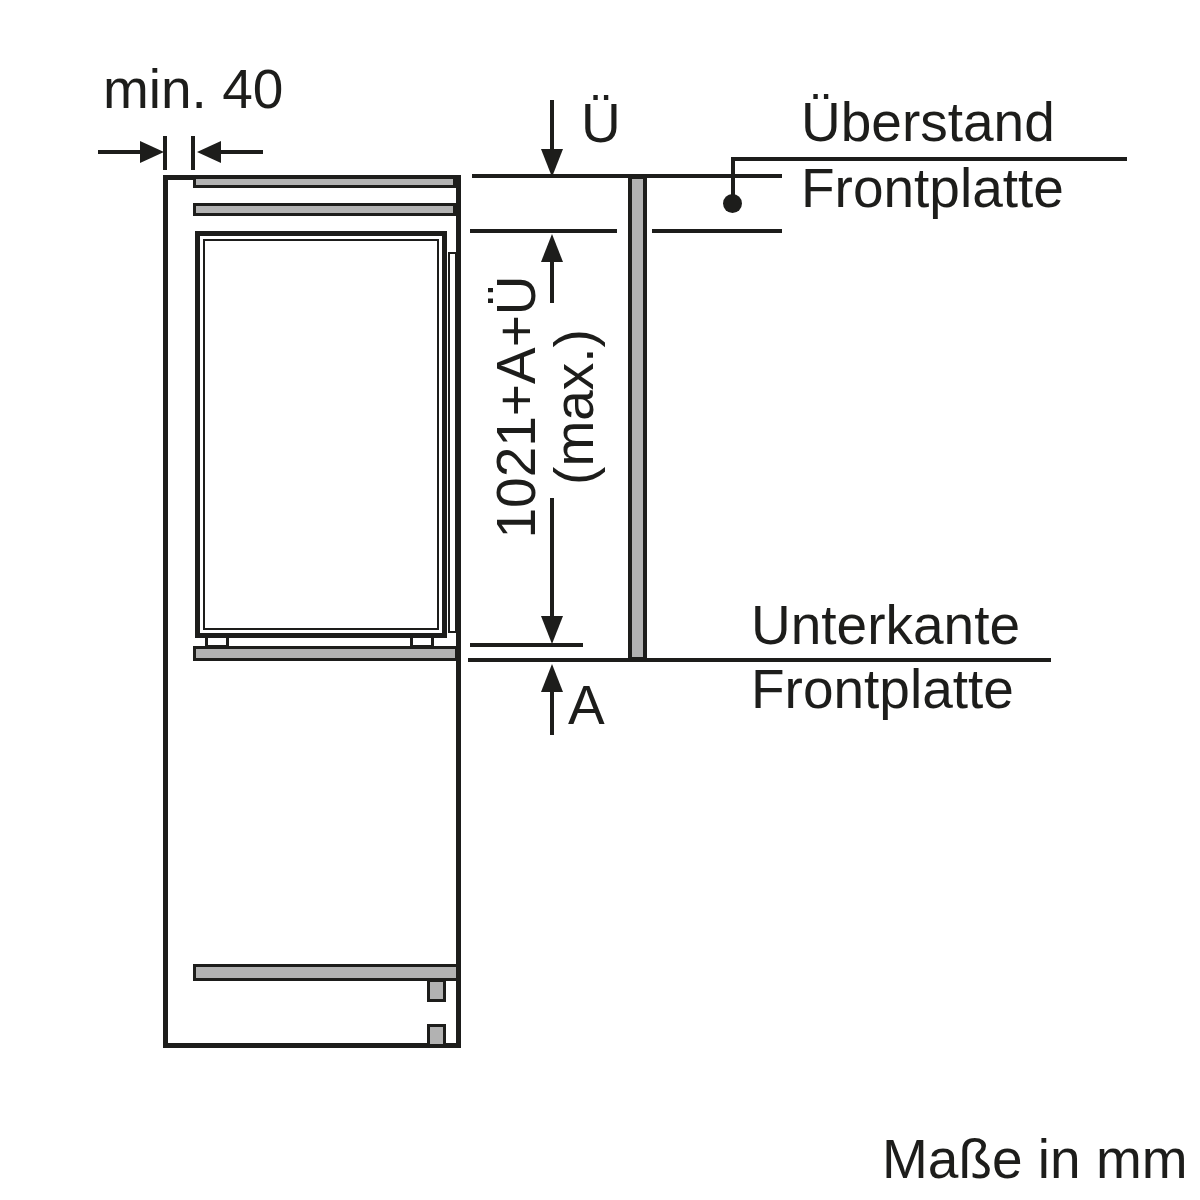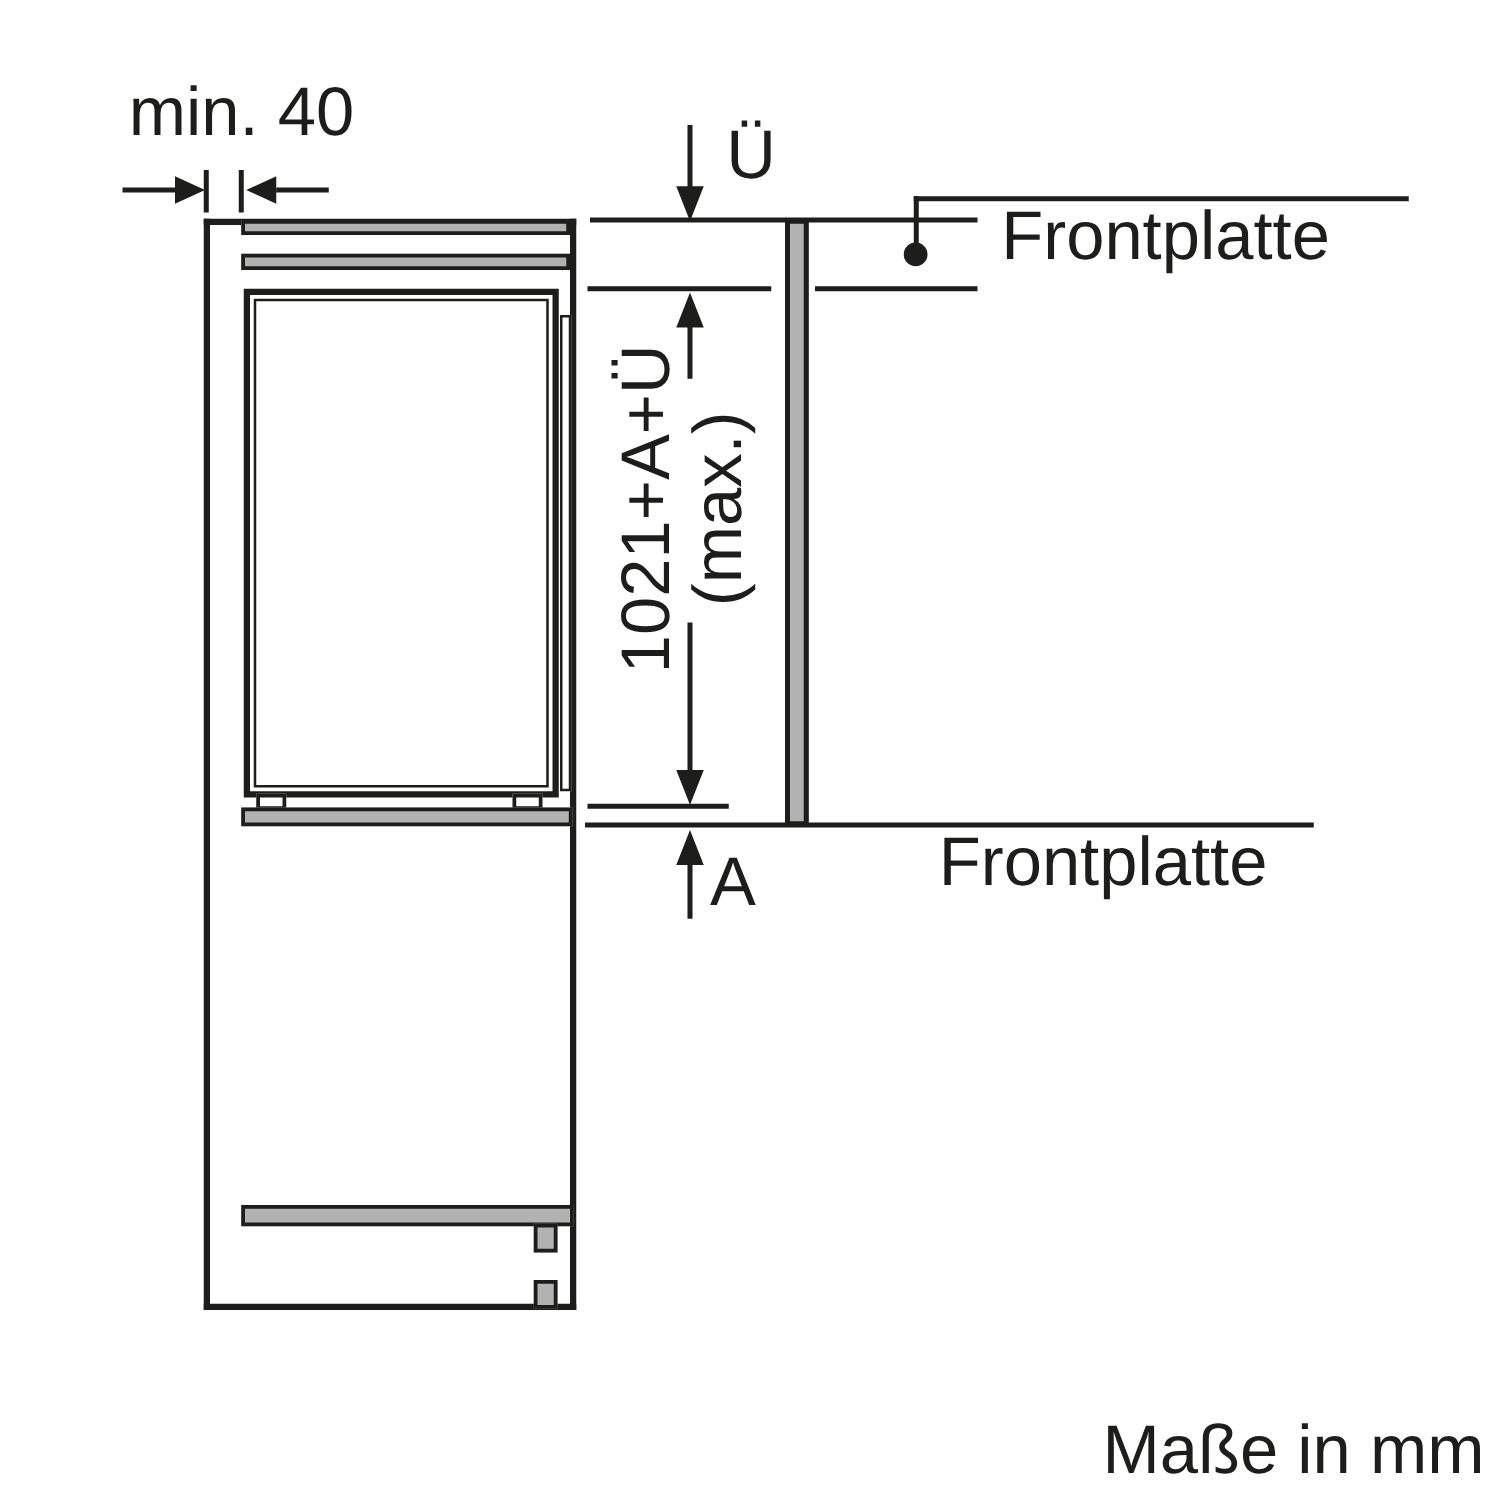--- a/index.html
+++ b/index.html
@@ -98,19 +98,21 @@
   <div class="abs stroke" style="left:550px;top:498px;width:4px;height:122px;"></div>
   <div class="arr down" style="left:541px;top:616px;"></div>
 
   <div class="arr up" style="left:541px;top:664px;"></div>
   <div class="abs stroke" style="left:550px;top:690px;width:4px;height:45px;"></div>
   <div class="lbl" style="left:568px;top:678px;">A</div>
 
   <div class="abs stroke" style="left:731px;top:157px;width:396px;height:4px;"></div>
   <div class="abs stroke" style="left:731px;top:157px;width:4px;height:42px;"></div>
   <div class="dot" style="left:723px;top:194px;"></div>
+  <div class="lbl" style="left:801px;top:95px;">Überstand</div>
   <div class="lbl" style="left:801px;top:161px;">Frontplatte</div>
 
+  <div class="lbl" style="left:751px;top:598px;">Unterkante</div>
   <div class="lbl" style="left:751px;top:662px;">Frontplatte</div>
 
   <div class="lbl" style="left:882px;top:1132px;">Maße in mm</div>
 
 </div>
 
 </body></html>

